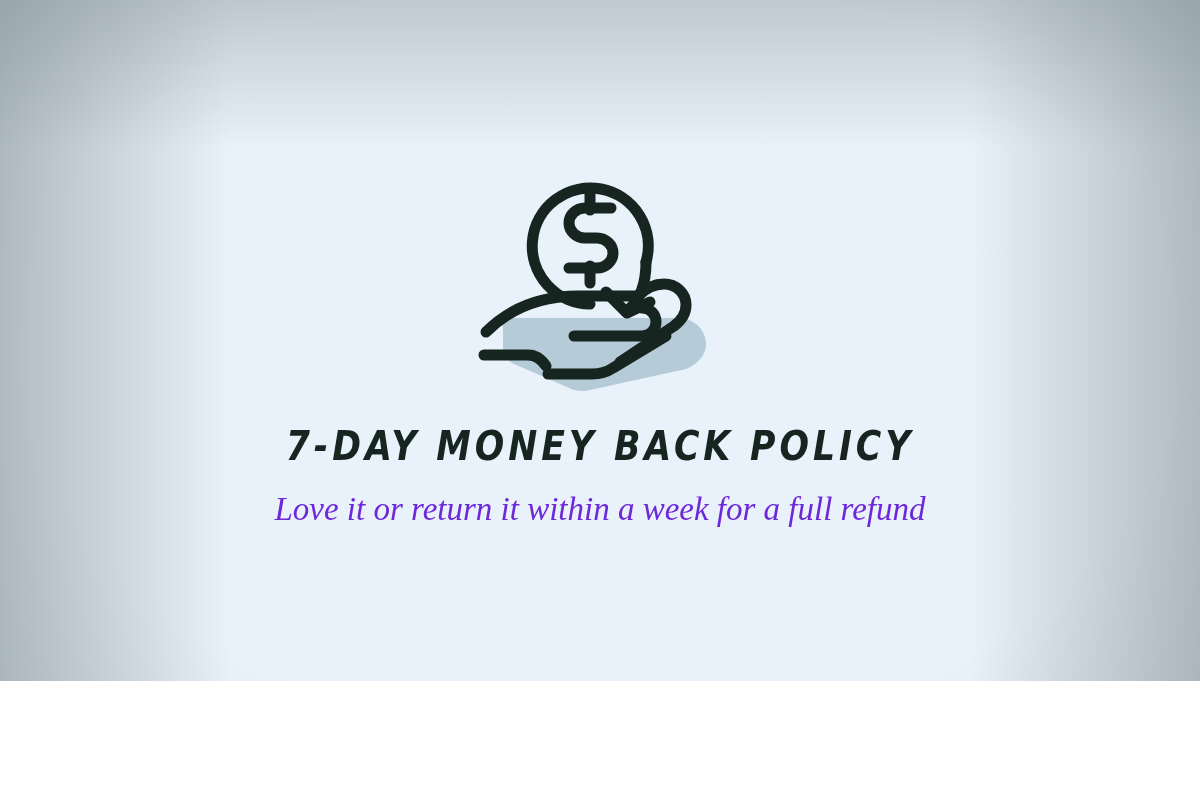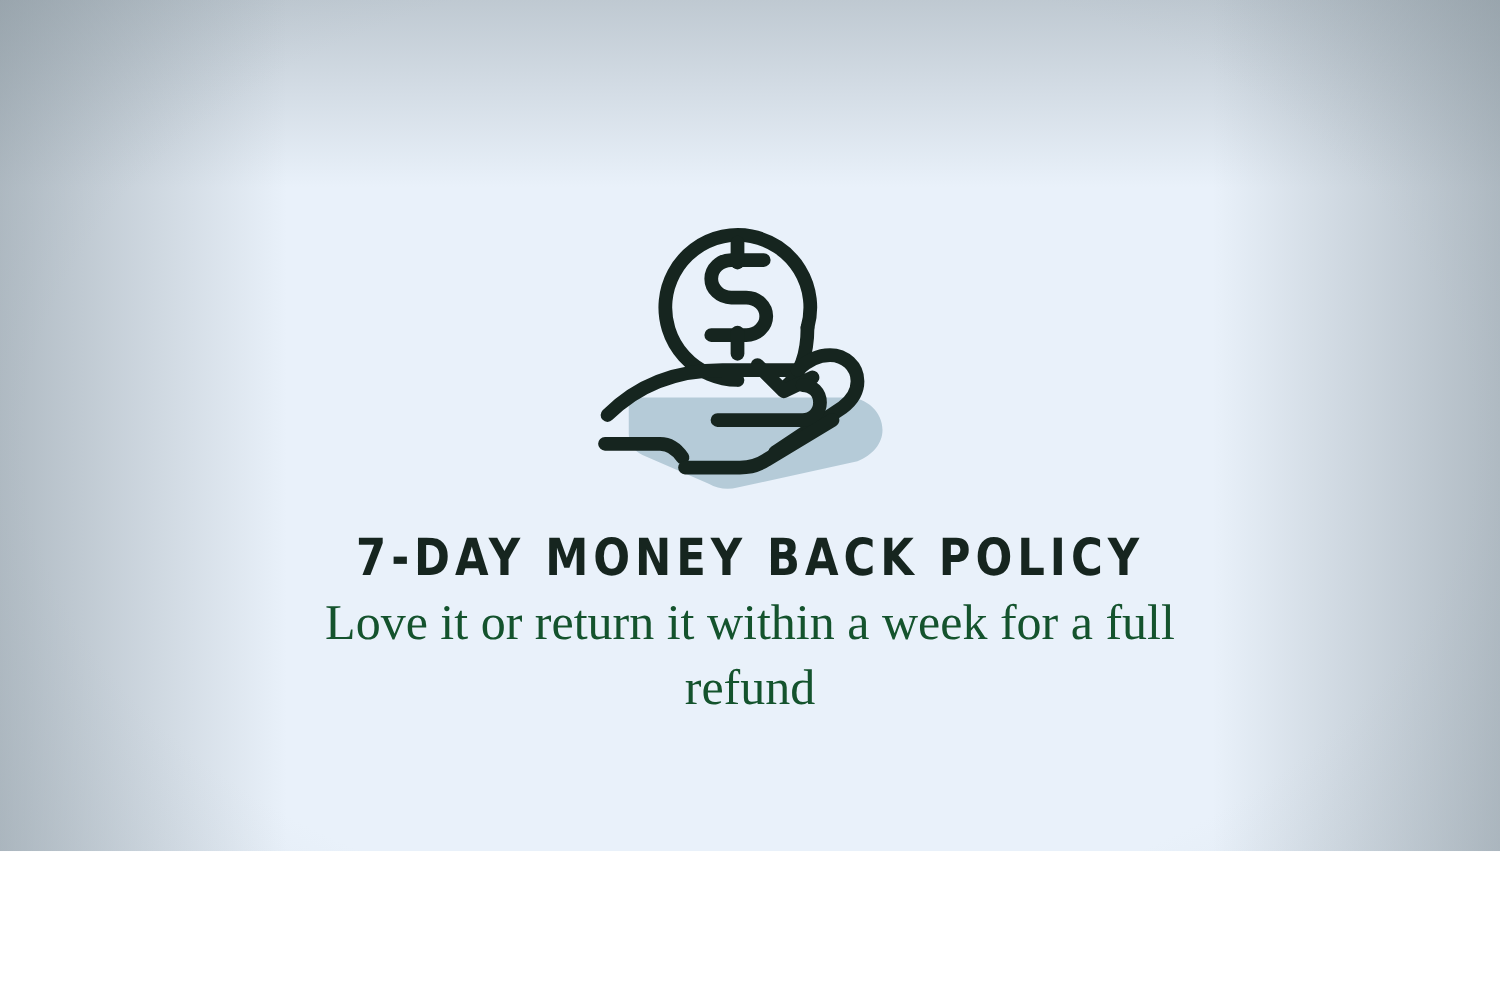--- a/index.html
+++ b/index.html
@@ -4,20 +4,21 @@
 <style>
   html,body{margin:0;padding:0;}
   body{
     width:1200px;height:800px;overflow:hidden;
     font-family:"Liberation Sans", sans-serif;
     background:#ffffff;
   }
   #page{
     position:relative;width:1200px;height:800px;overflow:hidden;
     background:#ffffff;
+    font-style:italic;
   }
 
   
   .hero{
     position:absolute;left:0;top:0;width:1200px;height:681px;
     background:#e9f1fa;
     overflow:hidden;
   }
   .hero-vignette{
     position:absolute;left:0;top:0;width:1200px;height:681px;
@@ -57,26 +58,26 @@
     font-weight:bold;
     font-size:41px;
     letter-spacing:4.2px;
     color:#16251f;
     transform:scaleX(0.94);
     transform-origin:center;
     line-height:1.08;
     white-space:nowrap;
   }
   .subline{
-    margin:4px auto 0 auto;
+    margin:20px auto 0 auto;
     width:680px;
     font-family:"Liberation Serif","DejaVu Serif",serif;
-    font-size:40px;
+    font-size:33px;
     font-weight:normal;
-    color:#14532d;
+    color:#6d28d9;
     line-height:1.30;
   }
 
   
   .footer{
     position:absolute;left:0;top:681px;width:1200px;height:119px;
     background:#ffffff;
   }
 </style>
 </head>

